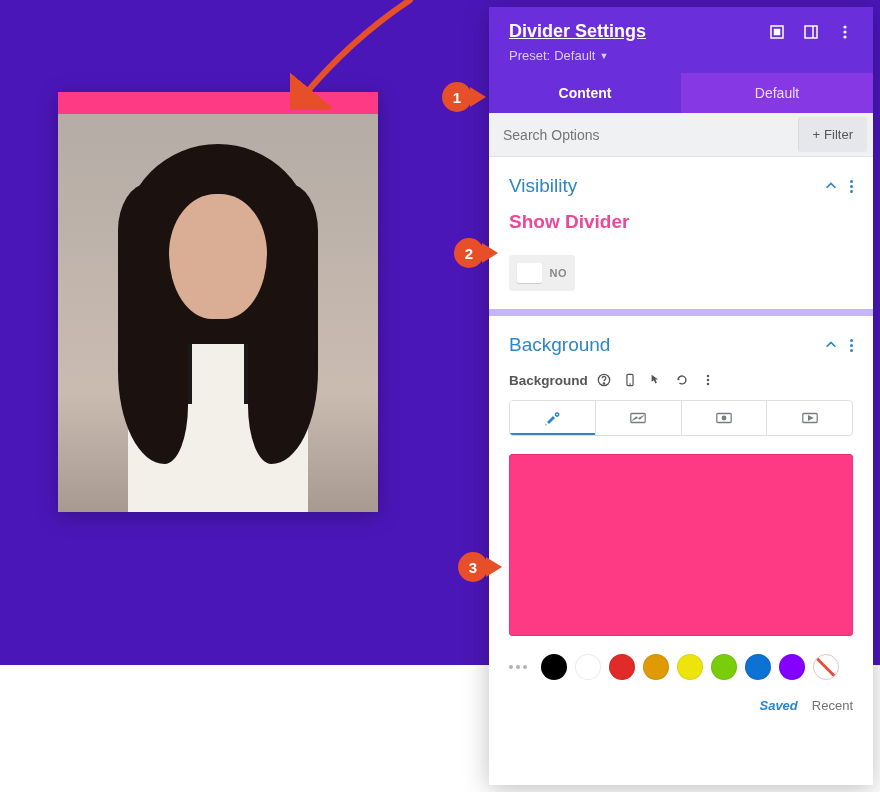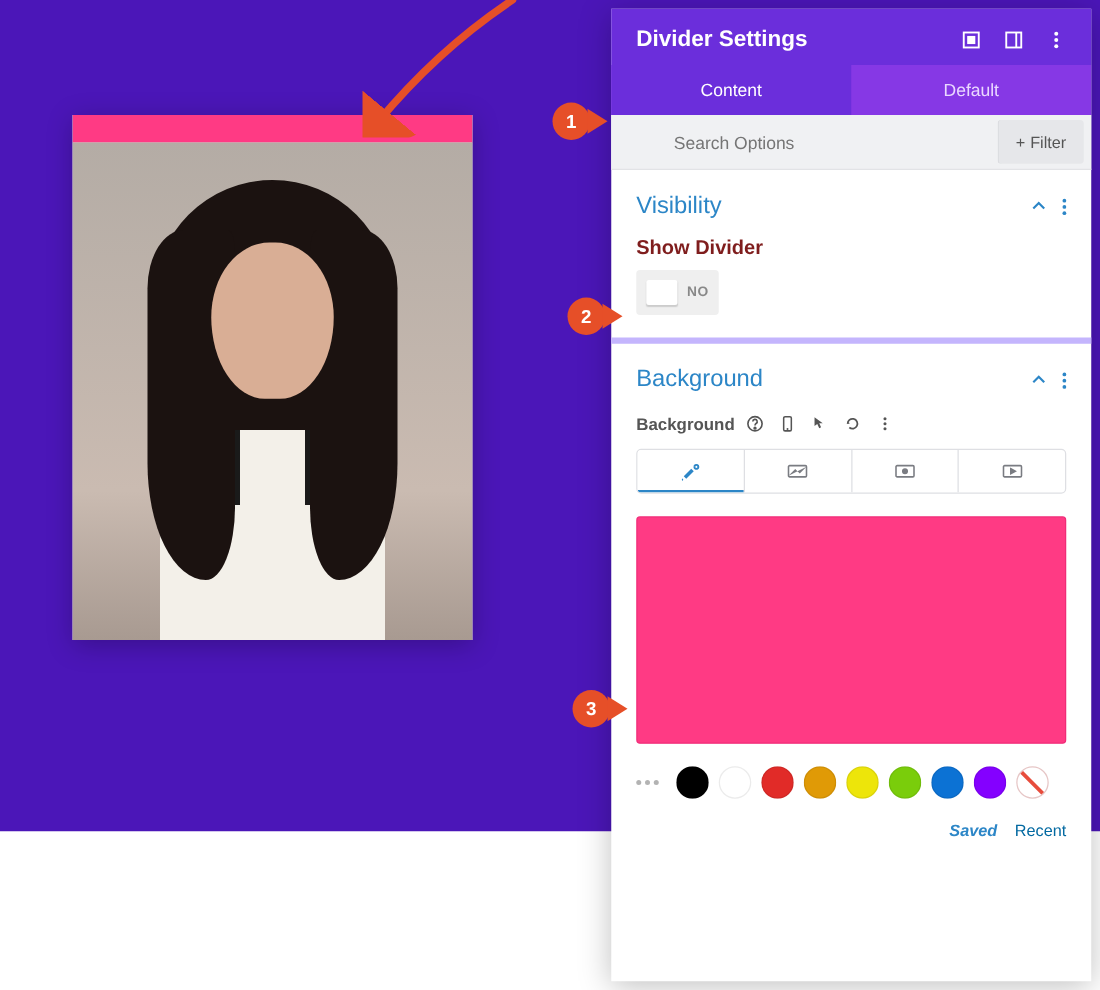--- a/index.html
+++ b/index.html
@@ -77,66 +77,66 @@
     box-shadow:0 4px 24px rgba(0,0,0,.25);
     display:flex; flex-direction:column;
   }
   .panel-header {
     background:#6b2edb; color:#fff;
     padding:14px 20px 10px 20px;
   }
   .panel-title-row {
     display:flex; align-items:center;
   }
-  .panel-title { font-size:18px; font-weight:600; flex:1; }
+  .panel-title { font-size:18px; font-weight:600; flex:1;text-decoration:underline; }
   .panel-icons { display:flex; gap:18px; align-items:center; }
   .icn { display:inline-flex; align-items:center; justify-content:center; width:16px; height:16px; color:#fff; }
   .icn svg { width:16px; height:16px; display:block; }
   .preset-row { font-size:13px; margin-top:6px; color:#d9cdf7; display:flex; align-items:center; gap:4px; }
   .preset-row .car { font-size:9px; }
   .tabs {
     display:flex; background:#8638e5;
   }
   .tab {
     flex:1; text-align:center; padding:12px 0;
     color:#ead8ff; font-size:14px; cursor:pointer;
   }
-  .tab.active { background:#6b2edb; color:#fff; font-weight:400; }
+  .tab.active { background:#6b2edb; color:#fff; font-weight:700; }
   .search-row {
     display:flex; align-items:center; background:#f0f1f3;
     border-bottom:1px solid #e2e3e6;
   }
   .search-row input {
     flex:1; border:none; background:none; padding:5px 14px;
-    font-size:14px; color:#0c4a6e; outline:none;margin-left:36px;
+    font-size:14px; color:#0c4a6e; outline:none;
   }
   .filter-btn {
     display:flex; align-items:center; gap:4px;
     background:#e6e7ea; border-left:1px solid #d9dade;
     padding:10px 14px; font-size:13px; color:#555; cursor:pointer;
     margin:4px 6px 4px 0; border-radius:3px;
   }
   .section {
-    border-bottom:5px solid #c4b5fd;
+    border-bottom:7px solid #c4b5fd;
     padding:18px 20px;
   }
   .section-head {
     display:flex; align-items:center; cursor:pointer;
   }
   .section-title {
     flex:1; color:#2c86c7; font-size:19px; font-weight:500;
   }
   .section-title.dark { color:#4a4a4a; }
   .chev-ic { color:#2c86c7; width:14px; height:14px; }
   .dots { display:inline-flex; gap:2px; margin-left:12px; cursor:pointer; }
   .dots span { width:3px; height:3px; border-radius:50%; background:#2c86c7; }
   .dots.vert { flex-direction:column; }
-  .field-lbl { font-size:16px; color:#7f1d1d; font-weight:600; margin-top:14px; }
+  .field-lbl { font-size:19px; color:#ec4899; font-weight:600; margin-top:14px; }
   .toggle-wrap {
-    display:flex; align-items:center; gap:8px; margin-top:8px;
+    display:flex; align-items:center; gap:8px; margin-top:22px;
     width:66px;
     background:#efefef;
     border-radius:3px;
     padding:8px;
   }
   .toggle-knob{
     width:28px; height:20px; background:#fff; border-radius:2px;
     box-shadow:0 1px 1px rgba(0,0,0,.15);
   }
   .toggle-text{ font-size:11px; color:#888; font-weight:600; letter-spacing:.5px; }
@@ -178,21 +178,21 @@
   }
   .sw-none::after{
     content:''; position:absolute; left:-4px; top:50%; width:34px; height:3px;
     background:#e74c3c; transform:rotate(45deg);
   }
   .saved-row{
     display:flex; justify-content:flex-end; gap:14px; margin-top:18px;
     font-size:13px;
   }
   .link-saved{ color:#2c86c7; font-weight:600; cursor:pointer;font-style:italic;}
-  .link-recent{ color:#0369a1; cursor:pointer;}
+  .link-recent{ color:#737373; cursor:pointer;}
 
   
   .bubble {
     position:absolute; width:30px; height:30px;
     background:#e64f28; color:#fff; font-weight:700; font-size:15px;
     border-radius:50%; display:flex; align-items:center; justify-content:center;
     z-index:50;
   }
   .bubble::after{
     content:''; position:absolute; left:28px; top:50%; transform:translateY(-50%);
@@ -254,20 +254,25 @@
         </span>
         <span class="icn">
           <svg viewBox="0 0 16 16" fill="currentColor">
               <circle cx="8" cy="3" r="1.6"></circle>
               <circle cx="8" cy="8" r="1.6"></circle>
               <circle cx="8" cy="13" r="1.6"></circle>
             </svg>
         </span>
       </div>
     </div>
+    <div class="preset-row">
+      <span>Preset:</span>
+      <span>Default</span>
+      <span class="car">▼</span>
+    </div>
   </div>
 
   <div class="tabs">
     <div class="tab active">Content</div>
     <div class="tab">Default</div>
   </div>
 
   <div class="search-row">
     <input placeholder="Search Options" style="">
     <div class="filter-btn">

